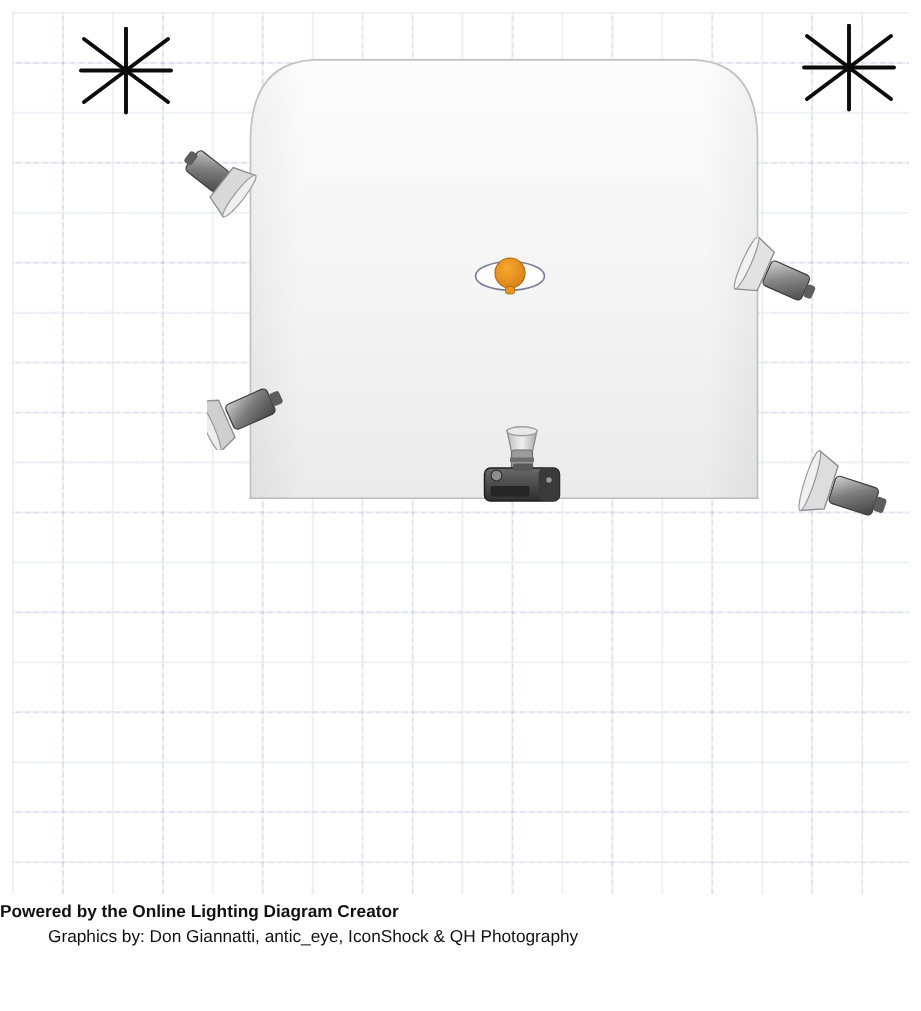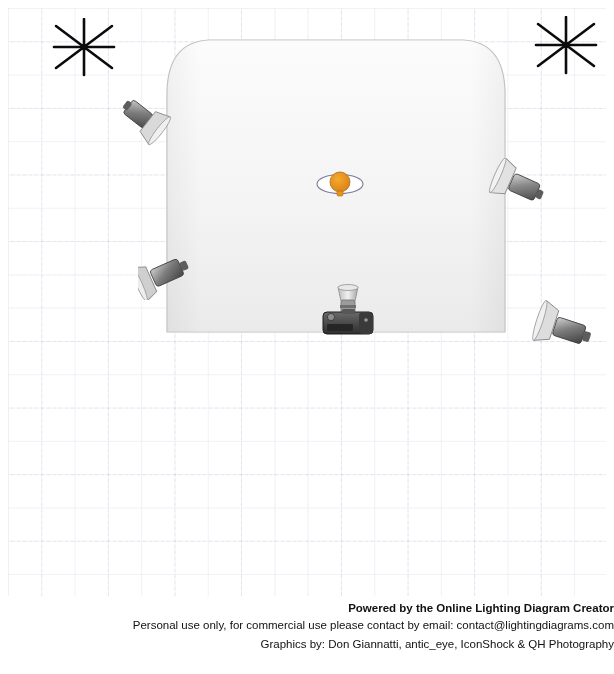--- a/index.html
+++ b/index.html
@@ -59,21 +59,21 @@
     position: absolute;
     z-index: 5;
   }
 
   
   #footer {
     position: absolute;
     left: 0;
     top: 600px;
     width: 614px;
-    text-align: right;
+    text-align: left;
     color: #111111;
     z-index: 9;
   }
   #footer .line1 {
     font-size: 11.5px;
     font-weight: bold;
     line-height: 16px;
   }
   #footer .line2 {
     font-size: 11.5px;
@@ -259,15 +259,14 @@
 
       <circle cx="47" cy="37" r="1.8" fill="#9a9a9a"></circle>
       <rect x="8" y="41" width="26" height="7" rx="1.5" fill="#262626"></rect>
     </svg>
   </div>
 
 </div>
 
 <div id="footer">
   <div class="line1">Powered by the Online Lighting Diagram Creator</div>
-  <div class="line3">Personal use only, for commercial use please contact by email: contact@lightingdiagrams.com</div>
   <div class="line4">Graphics by: Don Giannatti, antic_eye, IconShock &amp; QH Photography</div>
 </div>
 
 </body></html>

